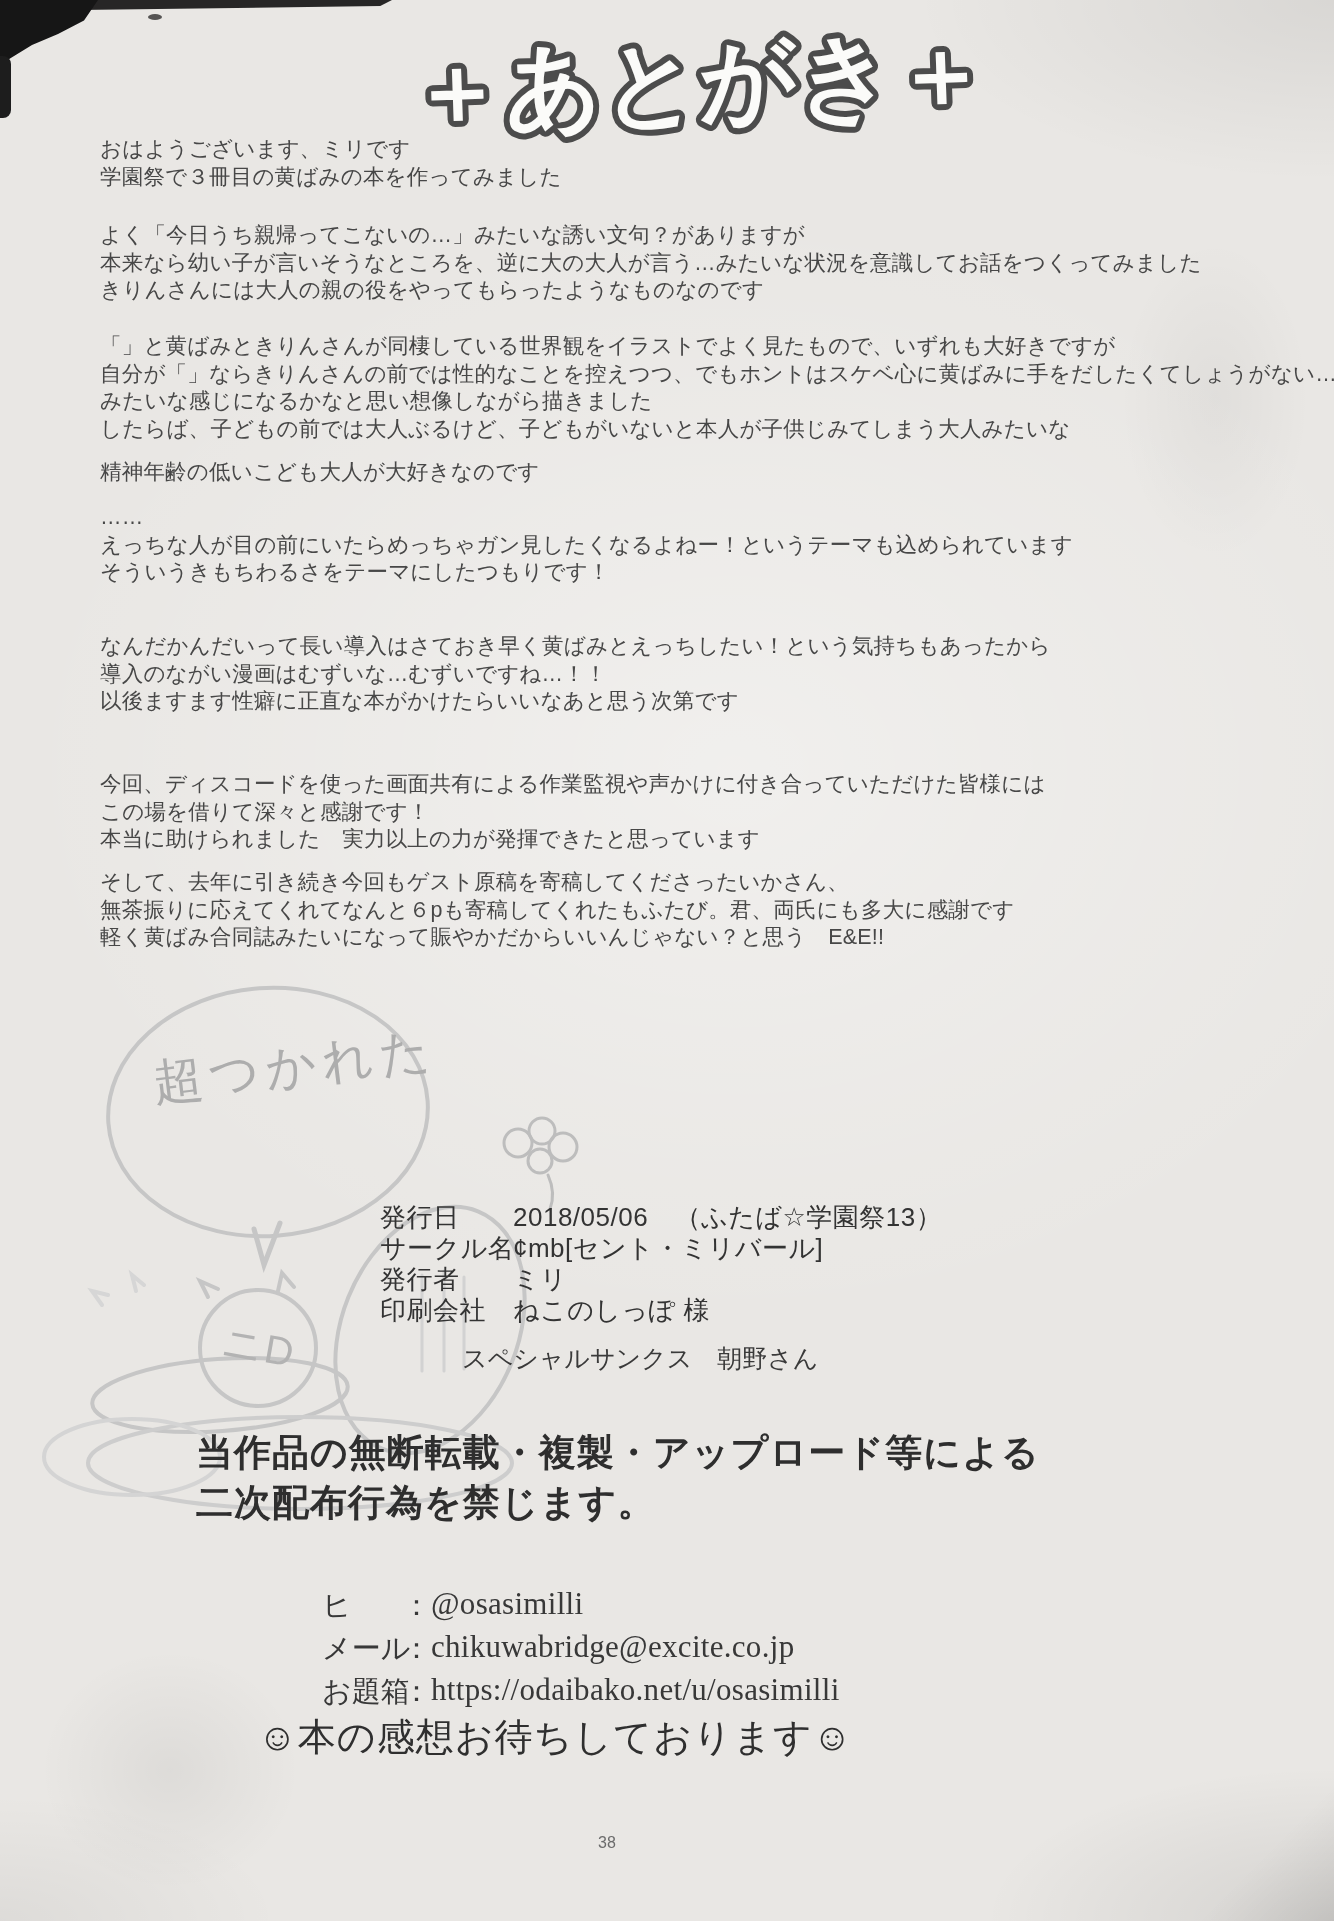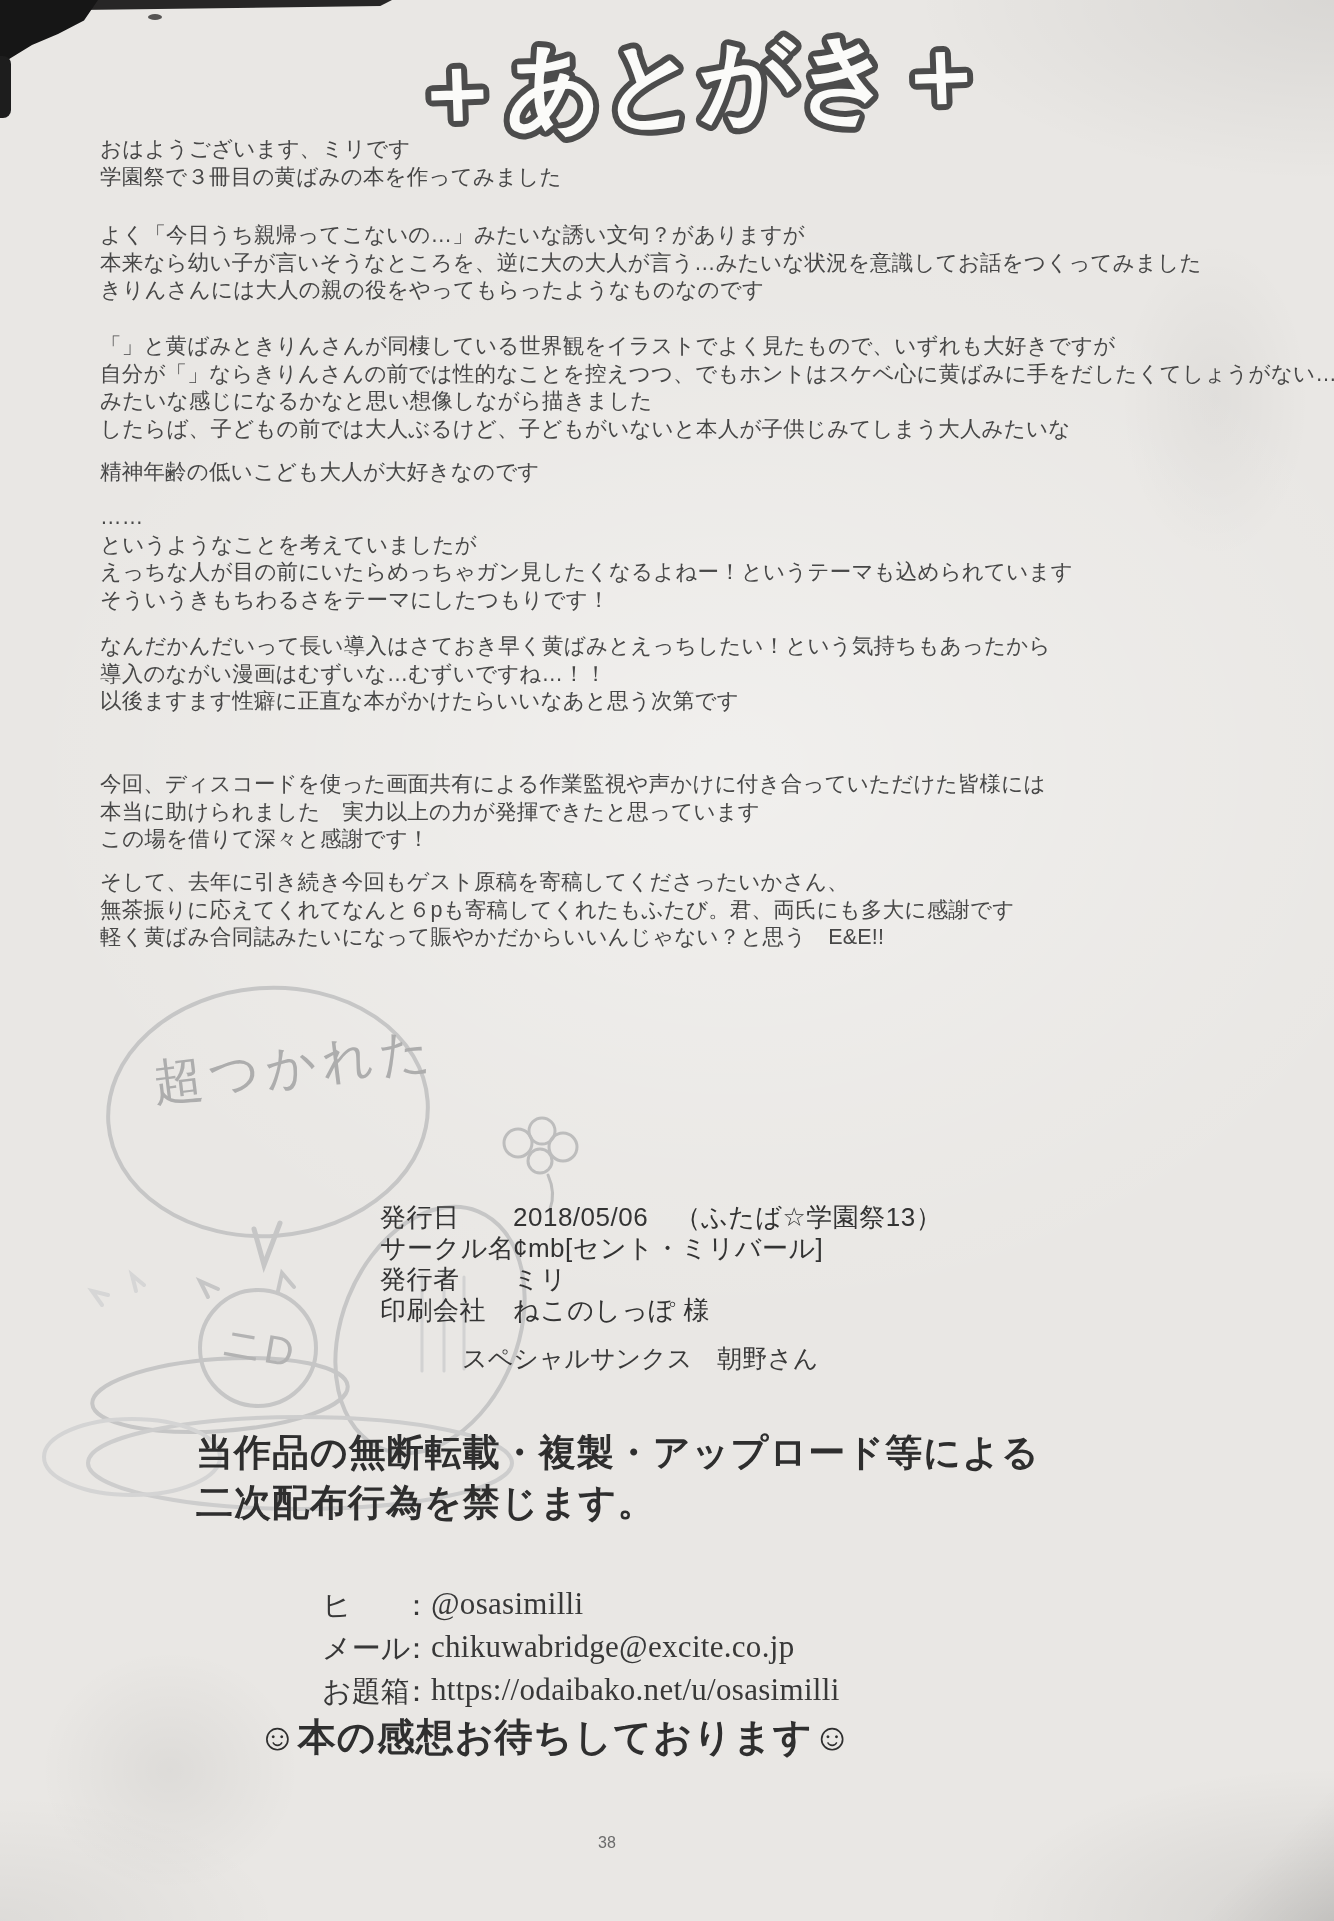--- a/index.html
+++ b/index.html
@@ -60,21 +60,21 @@
   .col-value{letter-spacing:0.5px;}
   .special-thanks{position:absolute;left:426px;top:1342px;font-size:25px;color:#3a3a3a;white-space:nowrap;margin-left:36px;}
   .notice{position:absolute;left:196px;top:1428px;font-size:37px;font-weight:700;color:#2e2e2e;line-height:50px;white-space:nowrap;letter-spacing:1px;}
 
   
   .contact{position:absolute;left:322px;top:1586px;font-size:29px;color:#383838;}
   .c-row{display:flex;height:43px;align-items:flex-start;white-space:nowrap;}
   .c-label{width:80px;flex:0 0 80px;}
   .c-sep{flex:0 0 auto;}
   .c-value{font-family:"Liberation Serif","DejaVu Serif",serif;font-size:31px;letter-spacing:0.3px;}
-  .closing{position:absolute;left:258px;top:1712px;font-size:38px;font-weight:700;color:#2f2f2f;white-space:nowrap;letter-spacing:1px;}
+  .closing{position:absolute;left:258px;top:1712px;font-size:38px;font-weight:400;color:#2f2f2f;white-space:nowrap;letter-spacing:1px;}
 
   .page-number{position:absolute;left:598px;top:1834px;width:96px;text-align:left;font-size:16px;color:#6b6b6b;}
 </style>
 </head>
 <body>
 
 <div class="page">
 
   <div class="artifact a-strip"></div>
   <div class="artifact a-corner"></div>
@@ -101,33 +101,32 @@
     <div>「」と黄ばみときりんさんが同棲している世界観をイラストでよく見たもので、いずれも大好きですが</div>
     <div>自分が「」ならきりんさんの前では性的なことを控えつつ、でもホントはスケベ心に黄ばみに手をだしたくてしょうがない…</div>
     <div>みたいな感じになるかなと思い想像しながら描きました</div>
     <div>したらば、子どもの前では大人ぶるけど、子どもがいないと本人が子供じみてしまう大人みたいな</div>
   </div>
   <div class="para p4">
     <div>精神年齢の低いこども大人が大好きなのです</div>
   </div>
   <div class="para p5">
     <div>……</div>
-    <div>というようなことを考えていましたが</div>
     <div>えっちな人が目の前にいたらめっちゃガン見したくなるよねー！というテーマも込められています</div>
     <div>そういうきもちわるさをテーマにしたつもりです！</div>
   </div>
   <div class="para p6">
     <div>なんだかんだいって長い導入はさておき早く黄ばみとえっちしたい！という気持ちもあったから</div>
     <div>導入のながい漫画はむずいな…むずいですね…！！</div>
     <div>以後ますます性癖に正直な本がかけたらいいなあと思う次第です</div>
   </div>
   <div class="para p7">
     <div>今回、ディスコードを使った画面共有による作業監視や声かけに付き合っていただけた皆様には</div>
+    <div>この場を借りて深々と感謝です！</div>
     <div>本当に助けられました　実力以上の力が発揮できたと思っています</div>
-    <div>この場を借りて深々と感謝です！</div>
   </div>
   <div class="para p8">
     <div>そして、去年に引き続き今回もゲスト原稿を寄稿してくださったいかさん、</div>
     <div>無茶振りに応えてくれてなんと６pも寄稿してくれたもふたび。君、両氏にも多大に感謝です</div>
     <div>軽く黄ばみ合同誌みたいになって賑やかだからいいんじゃない？と思う　E&amp;E!!</div>
   </div>
 
   <svg class="doodle-svg" viewBox="0 0 680 580" fill="none" stroke="#c6c6c6" stroke-width="4" stroke-linecap="round">
 
     <ellipse cx="228" cy="127" rx="160" ry="124" transform="rotate(-4 228 127)"></ellipse>

